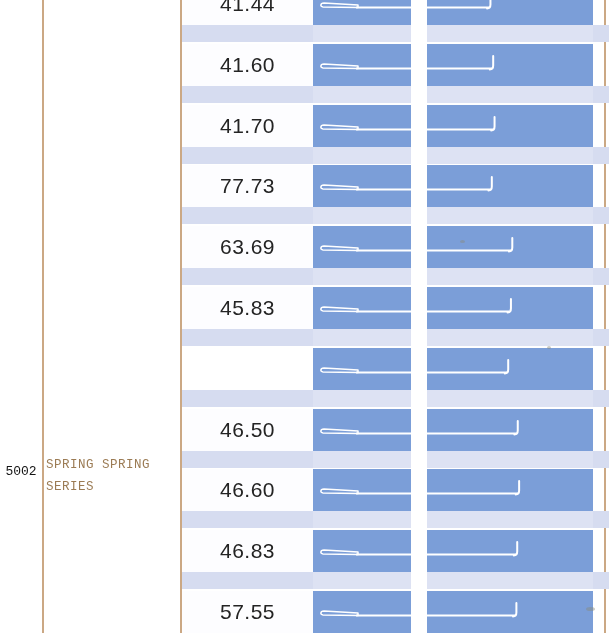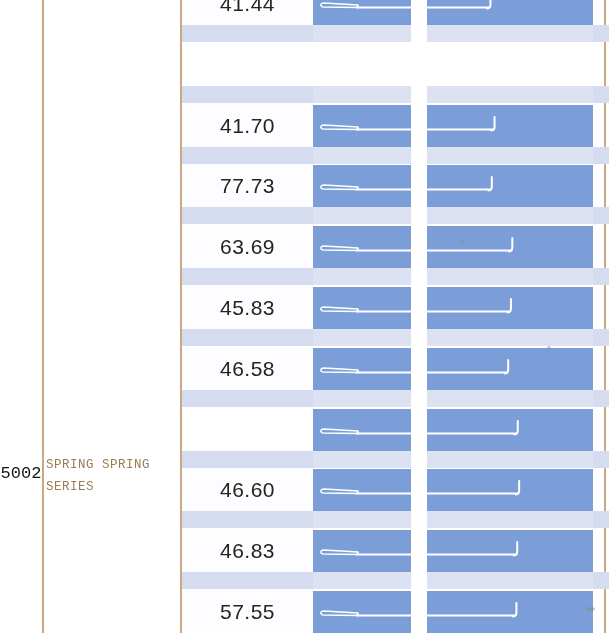--- a/index.html
+++ b/index.html
@@ -10,21 +10,21 @@
 
   
   .vrule{position:absolute;top:0;bottom:0;width:2px;background:#cba884;}
   .vrule.r1{left:42px;}
   .vrule.r2{left:180px;}
   .vrule.r3{left:604px;}
 
   
   .code-cell{position:absolute;left:0;top:464px;width:42px;
              text-align:center;font-family:"Liberation Mono", monospace;
-             font-size:17px;color:#141414;letter-spacing:0px;}
+             font-size:13px;color:#141414;letter-spacing:0px;}
 
   
   .series-cell{position:absolute;left:46px;top:454px;width:132px;
                font-family:"Liberation Mono", monospace;font-size:12.5px;
                color:#9b7b54;line-height:22px;letter-spacing:0.5px;}
 
   
   .rows{position:absolute;left:182px;top:0;width:427px;height:564px;}
 
   .row{position:absolute;left:0;width:427px;height:52px;}
@@ -80,20 +80,32 @@
           <svg width="280" height="42" viewBox="0 0 280 42">
             <path d="M 10 23.9 C 7 23.7 7 20.3 11 20.1 L 45 22.1 L 45 24.4 Z" fill="none" stroke="#ffffff" stroke-width="1.5" stroke-linejoin="round"></path>
             <path d="M 43 24.5 L 176.26 24.5" fill="none" stroke="#ffffff" stroke-width="2.1" stroke-linecap="butt"></path>
             <path d="M 174.06 25.4 Q 177.45999999999998 25.4 177.45999999999998 21.5 L 177.45999999999998 12" fill="none" stroke="#ffffff" stroke-width="2.0" stroke-linecap="round"></path>
           </svg>
         </div>
       </div>
       <div class="band" style="top: 85.8px;">
         <div class="band-right"></div>
       </div>
+      <div class="row" style="top: 43.8px;">
+        <div class="numcell">
+          <span>41.60</span>
+        </div>
+        <div class="bluepanel">
+          <svg width="280" height="42" viewBox="0 0 280 42">
+            <path d="M 10 23.9 C 7 23.7 7 20.3 11 20.1 L 45 22.1 L 45 24.4 Z" fill="none" stroke="#ffffff" stroke-width="1.5" stroke-linejoin="round"></path>
+            <path d="M 43 24.5 L 178.99 24.5" fill="none" stroke="#ffffff" stroke-width="2.1" stroke-linecap="butt"></path>
+            <path d="M 176.79000000000002 25.4 Q 180.19 25.4 180.19 21.5 L 180.19 12" fill="none" stroke="#ffffff" stroke-width="2.0" stroke-linecap="round"></path>
+          </svg>
+        </div>
+      </div>
       <div class="band" style="top: 146.6px;">
         <div class="band-right"></div>
       </div>
       <div class="row" style="top: 104.6px;">
         <div class="numcell">
           <span>41.70</span>
         </div>
         <div class="bluepanel">
           <svg width="280" height="42" viewBox="0 0 280 42">
             <path d="M 10 23.9 C 7 23.7 7 20.3 11 20.1 L 45 22.1 L 45 24.4 Z" fill="none" stroke="#ffffff" stroke-width="1.5" stroke-linejoin="round"></path>
@@ -144,35 +156,35 @@
             <path d="M 10 23.9 C 7 23.7 7 20.3 11 20.1 L 45 22.1 L 45 24.4 Z" fill="none" stroke="#ffffff" stroke-width="1.5" stroke-linejoin="round"></path>
             <path d="M 43 24.5 L 196.73499999999999 24.5" fill="none" stroke="#ffffff" stroke-width="2.1" stroke-linecap="butt"></path>
             <path d="M 194.535 25.4 Q 197.93499999999997 25.4 197.93499999999997 21.5 L 197.93499999999997 12" fill="none" stroke="#ffffff" stroke-width="2.0" stroke-linecap="round"></path>
           </svg>
         </div>
       </div>
       <div class="band" style="top: 389.8px;">
         <div class="band-right"></div>
       </div>
       <div class="row" style="top: 347.8px;">
-        <div class="numcell">
-          <span>46.58</span>
-        </div>
         <div class="bluepanel">
           <svg width="280" height="42" viewBox="0 0 280 42">
             <path d="M 10 23.9 C 7 23.7 7 20.3 11 20.1 L 45 22.1 L 45 24.4 Z" fill="none" stroke="#ffffff" stroke-width="1.5" stroke-linejoin="round"></path>
             <path d="M 43 24.5 L 194.00500000000002 24.5" fill="none" stroke="#ffffff" stroke-width="2.1" stroke-linecap="butt"></path>
             <path d="M 191.80500000000004 25.4 Q 195.205 25.4 195.205 21.5 L 195.205 12" fill="none" stroke="#ffffff" stroke-width="2.0" stroke-linecap="round"></path>
           </svg>
         </div>
       </div>
       <div class="band" style="top: 450.6px;">
         <div class="band-right"></div>
       </div>
       <div class="row" style="top: 408.6px;">
+        <div class="numcell">
+          <span>46.50</span>
+        </div>
         <div class="bluepanel">
           <svg width="280" height="42" viewBox="0 0 280 42">
             <path d="M 10 23.9 C 7 23.7 7 20.3 11 20.1 L 45 22.1 L 45 24.4 Z" fill="none" stroke="#ffffff" stroke-width="1.5" stroke-linejoin="round"></path>
             <path d="M 43 24.5 L 203.56 24.5" fill="none" stroke="#ffffff" stroke-width="2.1" stroke-linecap="butt"></path>
             <path d="M 201.36 25.4 Q 204.76 25.4 204.76 21.5 L 204.76 12" fill="none" stroke="#ffffff" stroke-width="2.0" stroke-linecap="round"></path>
           </svg>
         </div>
       </div>
       <div class="band" style="top: 511.4px;">
         <div class="band-right"></div>

